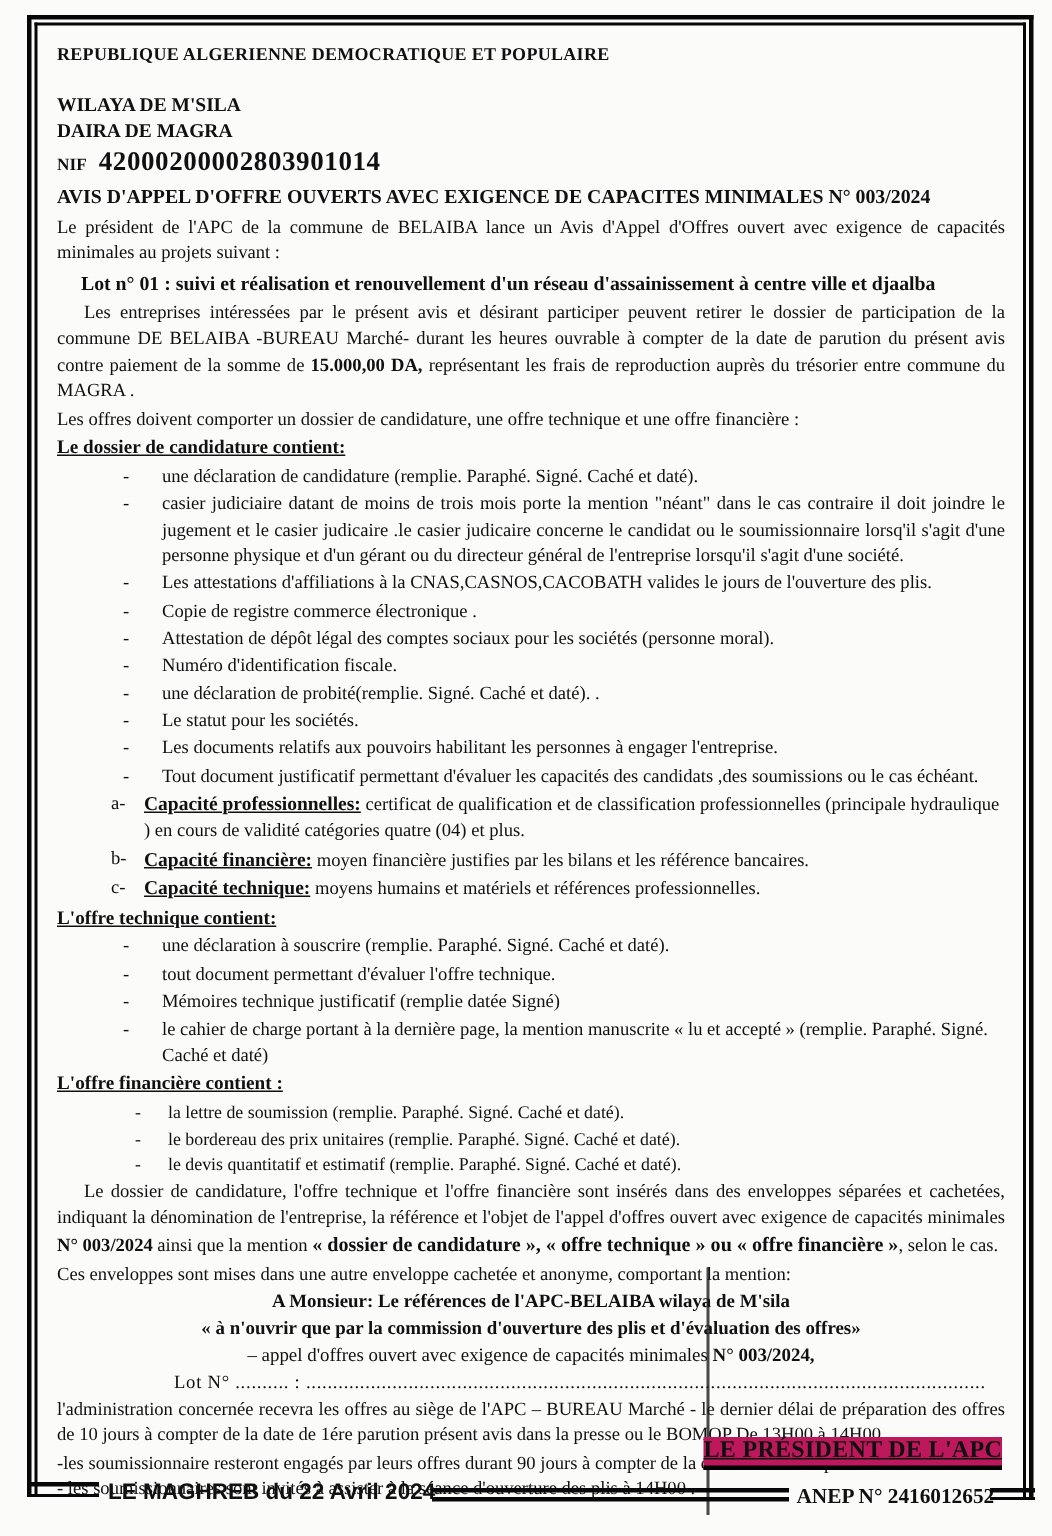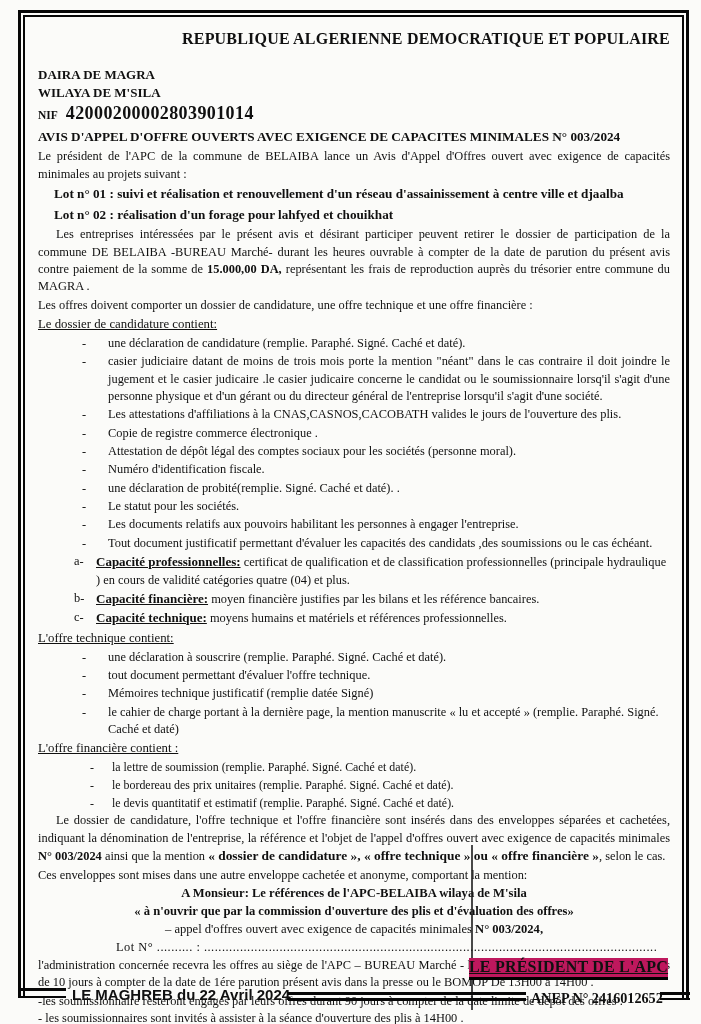--- a/index.html
+++ b/index.html
@@ -13,35 +13,35 @@
   }
   .frame-inner{
     position:absolute;left:2px;right:2px;top:2px;bottom:0;
     border:2px solid #070707;border-bottom:none;
   }
   .content{
     position:absolute;left:38px;top:20px;width:632px;
     font-size:12.4px;line-height:1.4;
   }
   .title{
-    text-align:right;font-weight:bold;font-size:16px;margin:8px 0 16px;
+    text-align:left;font-weight:bold;font-size:12px;margin:8px 0 16px;
     letter-spacing:.2px;
   }
   .agency-line{font-weight:bold;font-size:13px;line-height:1.32;}
   .nif-line{font-weight:bold;line-height:1.35;}
   .nif-label{font-size:11.5px;}
   .nif-value{font-size:18px;letter-spacing:.4px;margin-left:8px;}
   .notice-title{
     text-align:left;font-weight:bold;font-size:13.2px;margin:3px 0 2px;
   }
   p{margin:1px 0;}
   .justify{text-align:justify;}
   .indent{text-indent:18px;}
   .lot{font-weight:bold;font-size:13.2px;margin:2px 0 2px 16px;}
-  .sec-title{font-weight:normal;text-decoration:underline;font-size:12.8px;margin:2px 0 1px;}
+  .sec-title{font-weight:bold;text-decoration:underline;font-size:12.8px;margin:2px 0 1px;}
   .item{display:flex;margin:1px 0 1px 44px;}
   .item .marker{flex:0 0 26px;text-align:left;}
   .item .itext{flex:1;}
   .item.cap{margin-left:36px;}
   .item.cap .marker{flex:0 0 14px;margin-right:8px;}
   .term{font-weight:bold;text-decoration:underline;font-size:13px;}
   .item.small{font-size:11.9px;margin-left:52px;}
   .item.small .marker{flex:0 0 22px;}
   b.bigb{font-size:13.4px;}
   .center{text-align:center;}
@@ -84,33 +84,32 @@
 
   <div class="frame">
     <div class="frame-inner"></div>
   </div>
 
   <div class="content">
 
     <div class="title">REPUBLIQUE ALGERIENNE DEMOCRATIQUE ET POPULAIRE</div>
 
     <div>
+      <div class="agency-line">WILAYA DE M'SILA</div>
       <div class="agency-line">DAIRA DE MAGRA</div>
-      <div class="agency-line">WILAYA DE M'SILA</div>
       <div class="nif-line">
         <span class="nif-label">NIF</span><span class="nif-value">42000200002803901014</span>
       </div>
     </div>
 
     <div class="notice-title">AVIS D'APPEL D'OFFRE OUVERTS AVEC EXIGENCE DE CAPACITES MINIMALES  N° 003/2024</div>
 
     <p class="justify">Le président de l'APC de la commune de  BELAIBA  lance un Avis d'Appel d'Offres ouvert avec exigence de capacités minimales au projets suivant :</p>
 
     <div class="lot">Lot n° 01 : suivi et réalisation et renouvellement  d'un  réseau d'assainissement à centre ville et djaalba</div>
-    <div class="lot">Lot n° 02 :  réalisation d'un forage pour lahfyed  et chouikhat</div>
 
     <p class="justify indent"><span>Les entreprises intéressées par le présent avis et désirant participer peuvent retirer le dossier de participation de la commune DE BELAIBA -BUREAU  Marché- durant les heures ouvrable à compter de la date de parution du présent avis contre paiement de la somme de </span><b>15.000,00 DA,</b><span> représentant les frais de reproduction auprès du trésorier entre commune du MAGRA .</span></p>
 
     <p>Les offres doivent comporter un dossier de candidature, une offre technique et une offre financière :</p>
 
     <div class="sec-title">Le dossier de candidature contient:</div>
 
     <div class="item">
         <span class="marker">-</span>
         <span class="itext">une déclaration de candidature (remplie. Paraphé. Signé. Caché et daté).</span>

